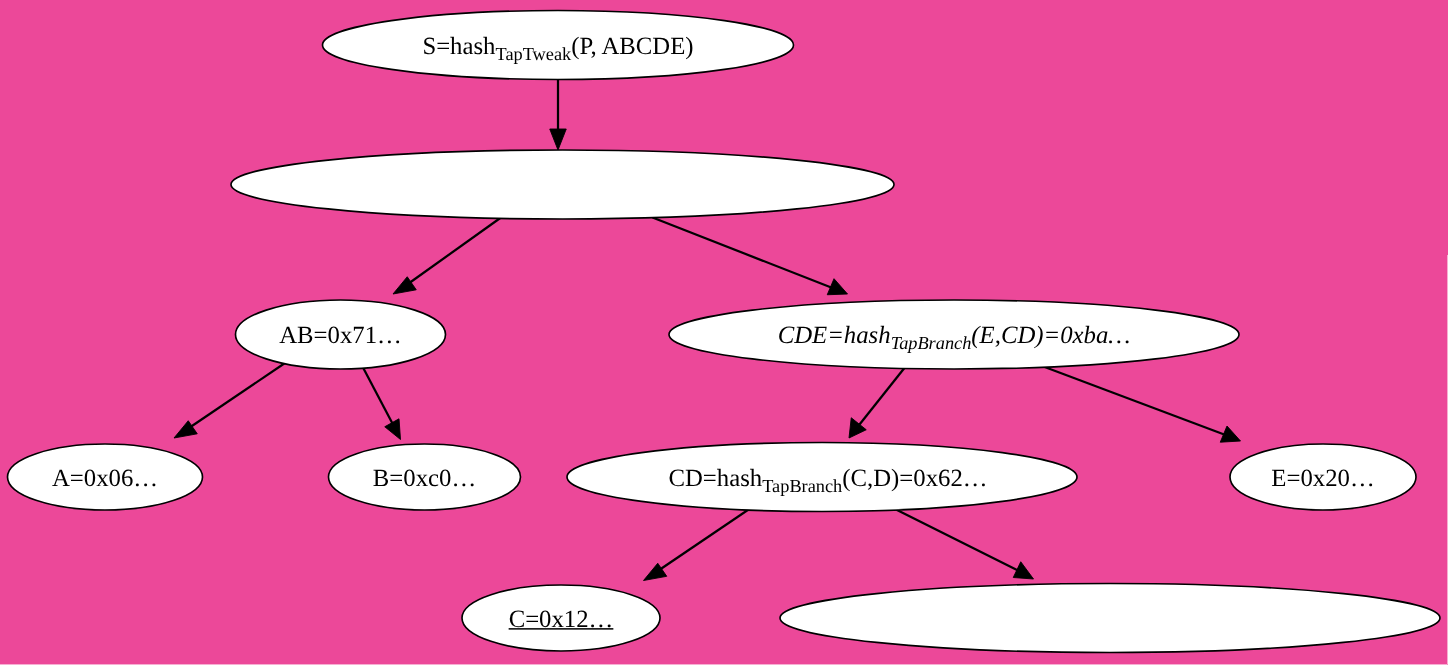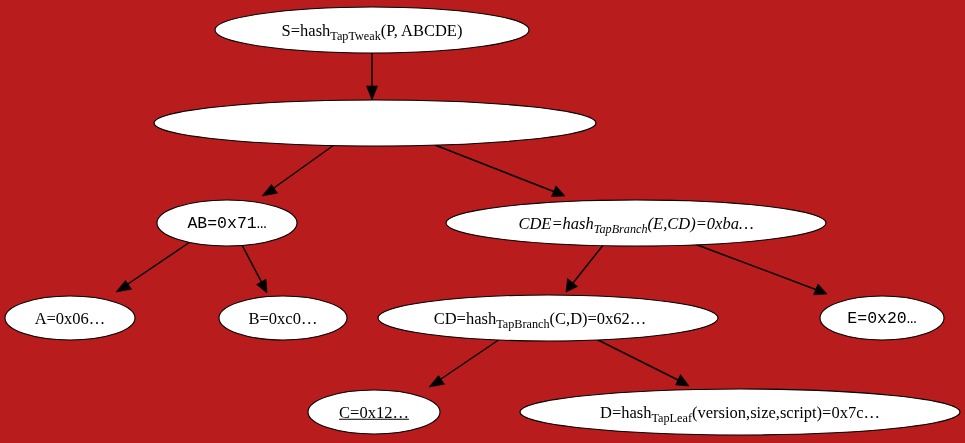--- a/index.html
+++ b/index.html
@@ -4,21 +4,21 @@
 <style>
   html, body {
     margin: 0;
     padding: 0;
     background: #ffffff;
   }
   #diagram-root {
     position: relative;
     width: 965px;
     height: 443px;
-    background: #b91c1c;
+    background: #ec4899;
     overflow: hidden;
     font-family: "Liberation Serif", "DejaVu Serif", serif;
   }
   svg.canvas {
     position: absolute;
     left: 0;
     top: 0;
     width: 965px;
     height: 443px;
     display: block;
@@ -124,29 +124,28 @@
       <ellipse class="node-ellipse" cx="882" cy="318" rx="62" ry="22"></ellipse>
       <ellipse class="node-ellipse" cx="374" cy="412" rx="66" ry="22"></ellipse>
       <ellipse class="node-ellipse" cx="740" cy="412" rx="220" ry="23"></ellipse>
     </g>
 
   </svg>
 
   <div class="node-label" style="left:372px; top:31px;"><span>S=hash</span><sub>TapTweak</sub><span>(P, ABCDE)</span></div>
 
 
-  <div class="node-label" style="left:227px; top:224px;font-family:Liberation Mono, monospace;"><span>AB=0x71…</span><sub></sub><span></span></div>
+  <div class="node-label" style="left:227px; top:224px;"><span>AB=0x71…</span><sub></sub><span></span></div>
 
   <div class="node-label" style="left:636px; top:224px;font-style:italic;"><span>CDE=hash</span><sub>TapBranch</sub><span>(E,CD)=0xba…</span></div>
 
   <div class="node-label" style="left:70px; top:319px;"><span>A=0x06…</span><sub></sub><span></span></div>
 
   <div class="node-label" style="left:283px; top:319px;text-align:right;"><span>B=0xc0…</span><sub></sub><span></span></div>
 
-  <div class="node-label" style="left:540px; top:319px;text-align:right;"><span>CD=hash</span><sub>TapBranch</sub><span>(C,D)=0x62…</span></div>
+  <div class="node-label" style="left:552px; top:319px;text-align:right;"><span>CD=hash</span><sub>TapBranch</sub><span>(C,D)=0x62…</span></div>
 
-  <div class="node-label" style="left:882px; top:319px;font-family:Liberation Mono, monospace;"><span>E=0x20…</span><sub></sub><span></span></div>
+  <div class="node-label" style="left:882px; top:319px;"><span>E=0x20…</span><sub></sub><span></span></div>
 
   <div class="node-label" style="left:374px; top:413px;text-decoration:underline;"><span>C=0x12…</span><sub></sub><span></span></div>
 
-  <div class="node-label" style="left:740px; top:413px;"><span>D=hash</span><sub>TapLeaf</sub><span>(version,size,script)=0x7c…</span></div>
 
 </div>
 
 </body></html>

